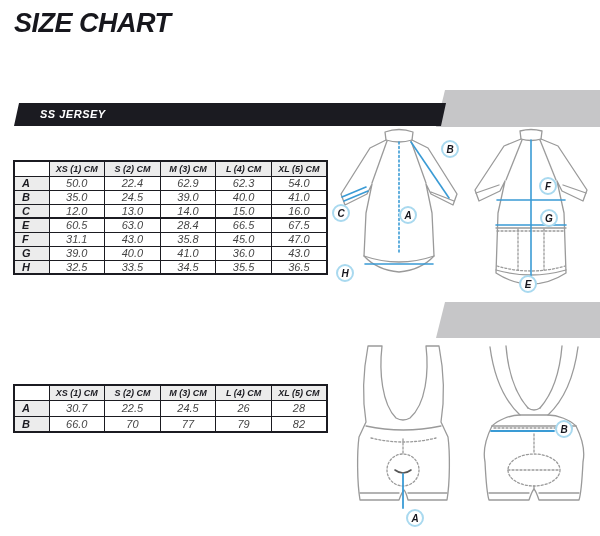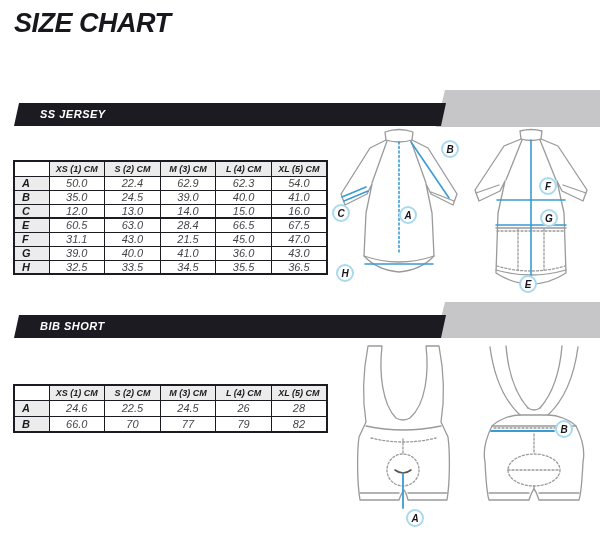--- a/index.html
+++ b/index.html
@@ -116,21 +116,21 @@
           <td>60.5</td>
           <td>63.0</td>
           <td>28.4</td>
           <td>66.5</td>
           <td>67.5</td>
         </tr>
         <tr>
           <th class="rowlabel">F</th>
           <td>31.1</td>
           <td>43.0</td>
-          <td>21.5</td>
+          <td>35.8</td>
           <td>45.0</td>
           <td>47.0</td>
         </tr>
         <tr>
           <th class="rowlabel">G</th>
           <td>39.0</td>
           <td>40.0</td>
           <td>41.0</td>
           <td>36.0</td>
           <td>43.0</td>
@@ -191,39 +191,36 @@
         <line x1="34" y1="72" x2="102" y2="72"></line>
         <line x1="33" y1="97" x2="103" y2="97"></line>
       </g>
     </svg>
     <div class="callout" style="left:76px; top:49px;">F</div>
     <div class="callout" style="left:77px; top:81px;">G</div>
     <div class="callout" style="left:56px; top:147px;">E</div>
   </div>
 
   <div class="banner-gray" style="left:436px; top:302px; height:36px;"></div>
-  <div class="banner-black" style="top:315px;">
-    <span class="banner-label">BIB SHORT</span>
-  </div>
 
   <table class="size-table" id="bib-table" style="top:384px;">
     <thead>
         <tr>
           <th class="corner"></th>
           <th>XS (1) CM</th>
           <th>S (2) CM</th>
           <th>M (3) CM</th>
           <th>L (4) CM</th>
           <th>XL (5) CM</th>
         </tr>
       </thead>
     <tbody>
         <tr>
           <th class="rowlabel">A</th>
-          <td>24.6</td>
+          <td>30.7</td>
           <td>22.5</td>
           <td>24.5</td>
           <td>26</td>
           <td>28</td>
         </tr>
         <tr>
           <th class="rowlabel">B</th>
           <td>66.0</td>
           <td>70</td>
           <td>77</td>

